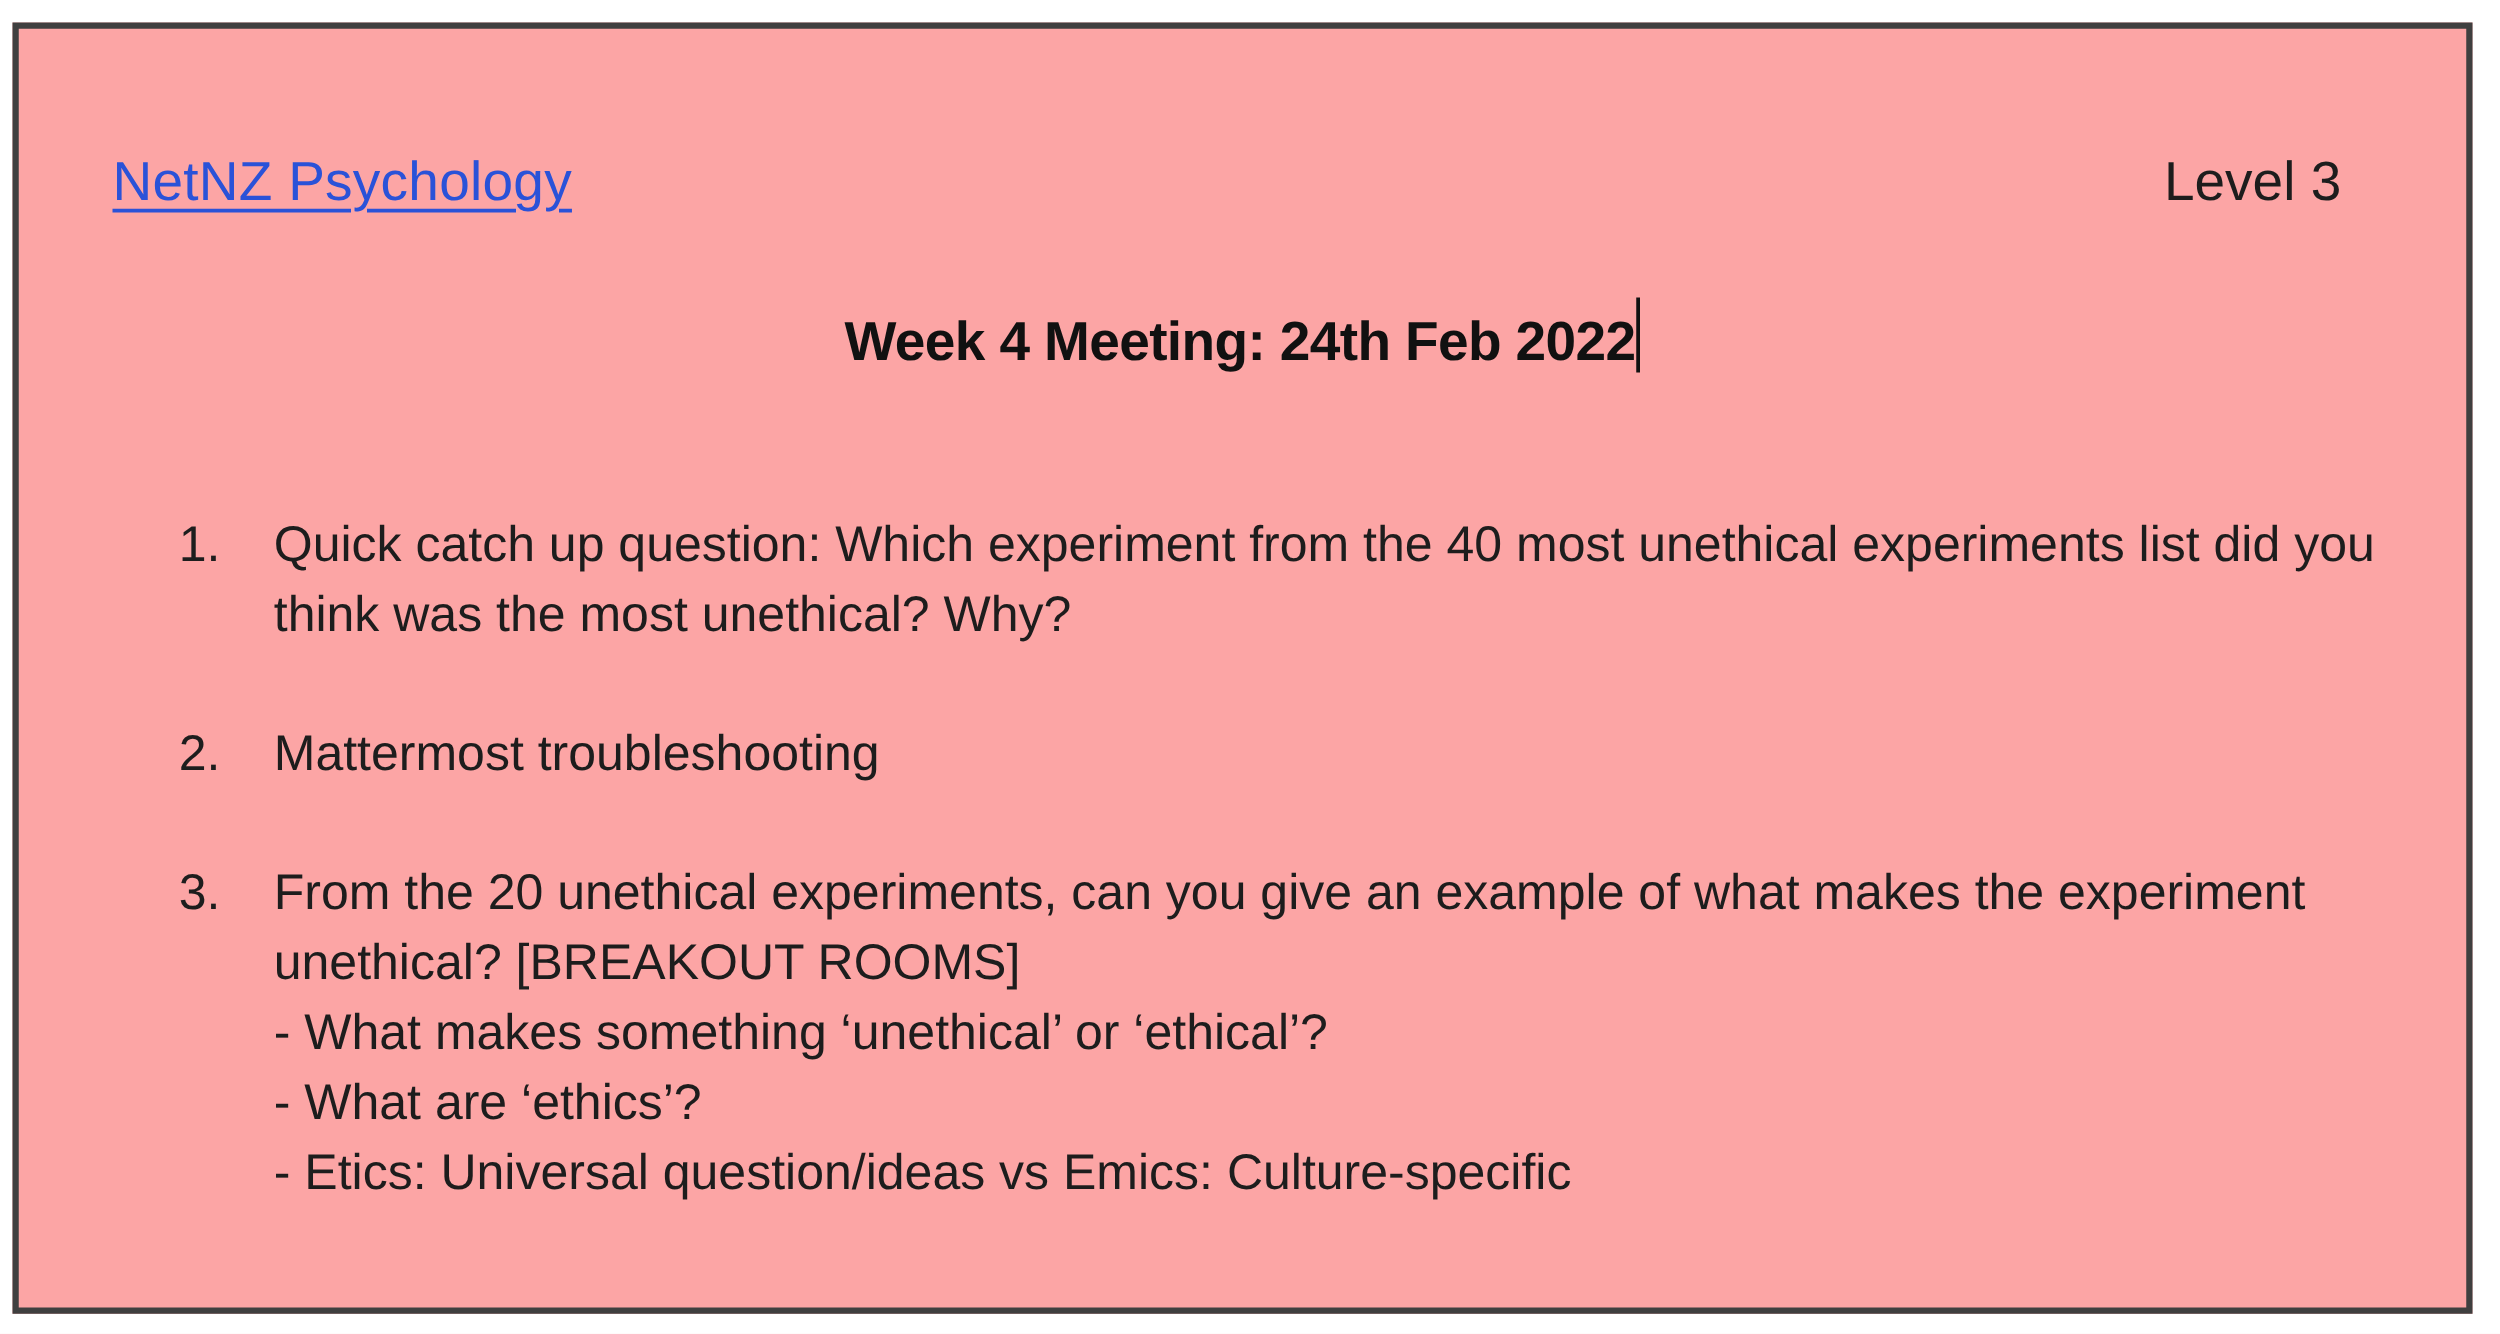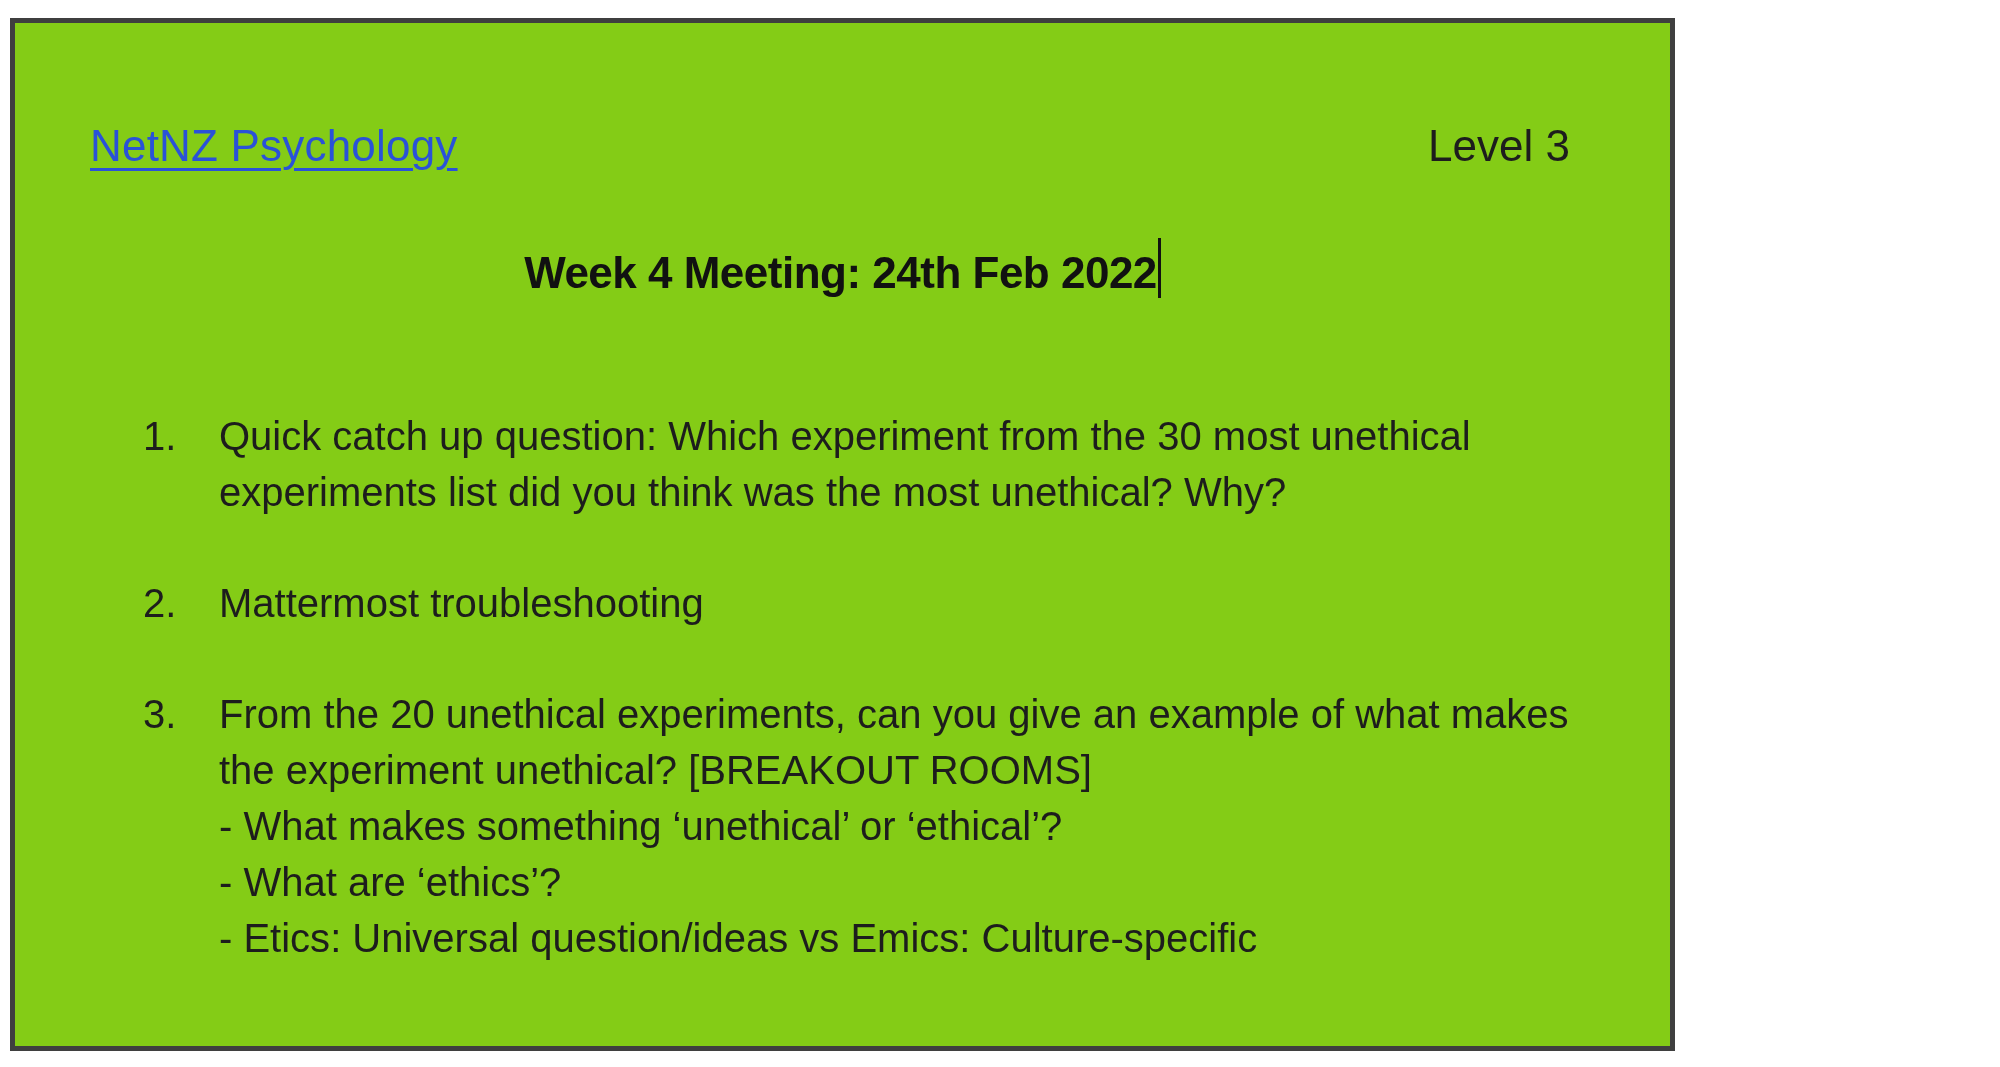--- a/index.html
+++ b/index.html
@@ -10,25 +10,25 @@
   body {
     width: 2000px;
     height: 1067px;
     font-family: "Liberation Sans", sans-serif;
     overflow: hidden;
   }
   .slide-outer {
     position: absolute;
     left: 10px;
     top: 18px;
-    width: 1665px;
+    width: 1968px;
     height: 1033px;
     box-sizing: border-box;
     border: 5px solid #3f3f3f;
-    background: #84cc16;
+    background: #fca5a5;
   }
   .slide-inner {
     position: relative;
     width: 100%;
     height: 100%;
     box-sizing: border-box;
   }
 
   
   .header-left {
@@ -124,21 +124,21 @@
 
     <div class="slide-title">
       <span>Week 4 Meeting: 24th Feb 2022</span><span class="caret"></span>
     </div>
 
     <div class="body-list">
 
       <div class="num-item">
         <div class="num-marker">1.</div>
         <div class="num-body">
-          <p class="para">Quick catch up question: Which experiment from the 30 most unethical experiments list did you think was the most unethical? Why?</p>
+          <p class="para">Quick catch up question: Which experiment from the 40 most unethical experiments list did you think was the most unethical? Why?</p>
         </div>
       </div>
 
       <div class="num-item">
         <div class="num-marker">2.</div>
         <div class="num-body">
           <p class="para">Mattermost troubleshooting</p>
         </div>
       </div>
 

